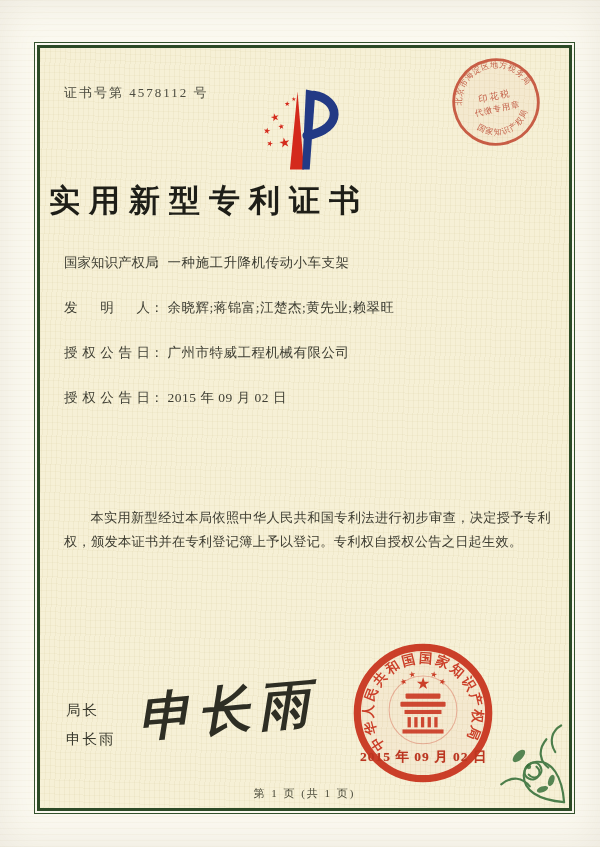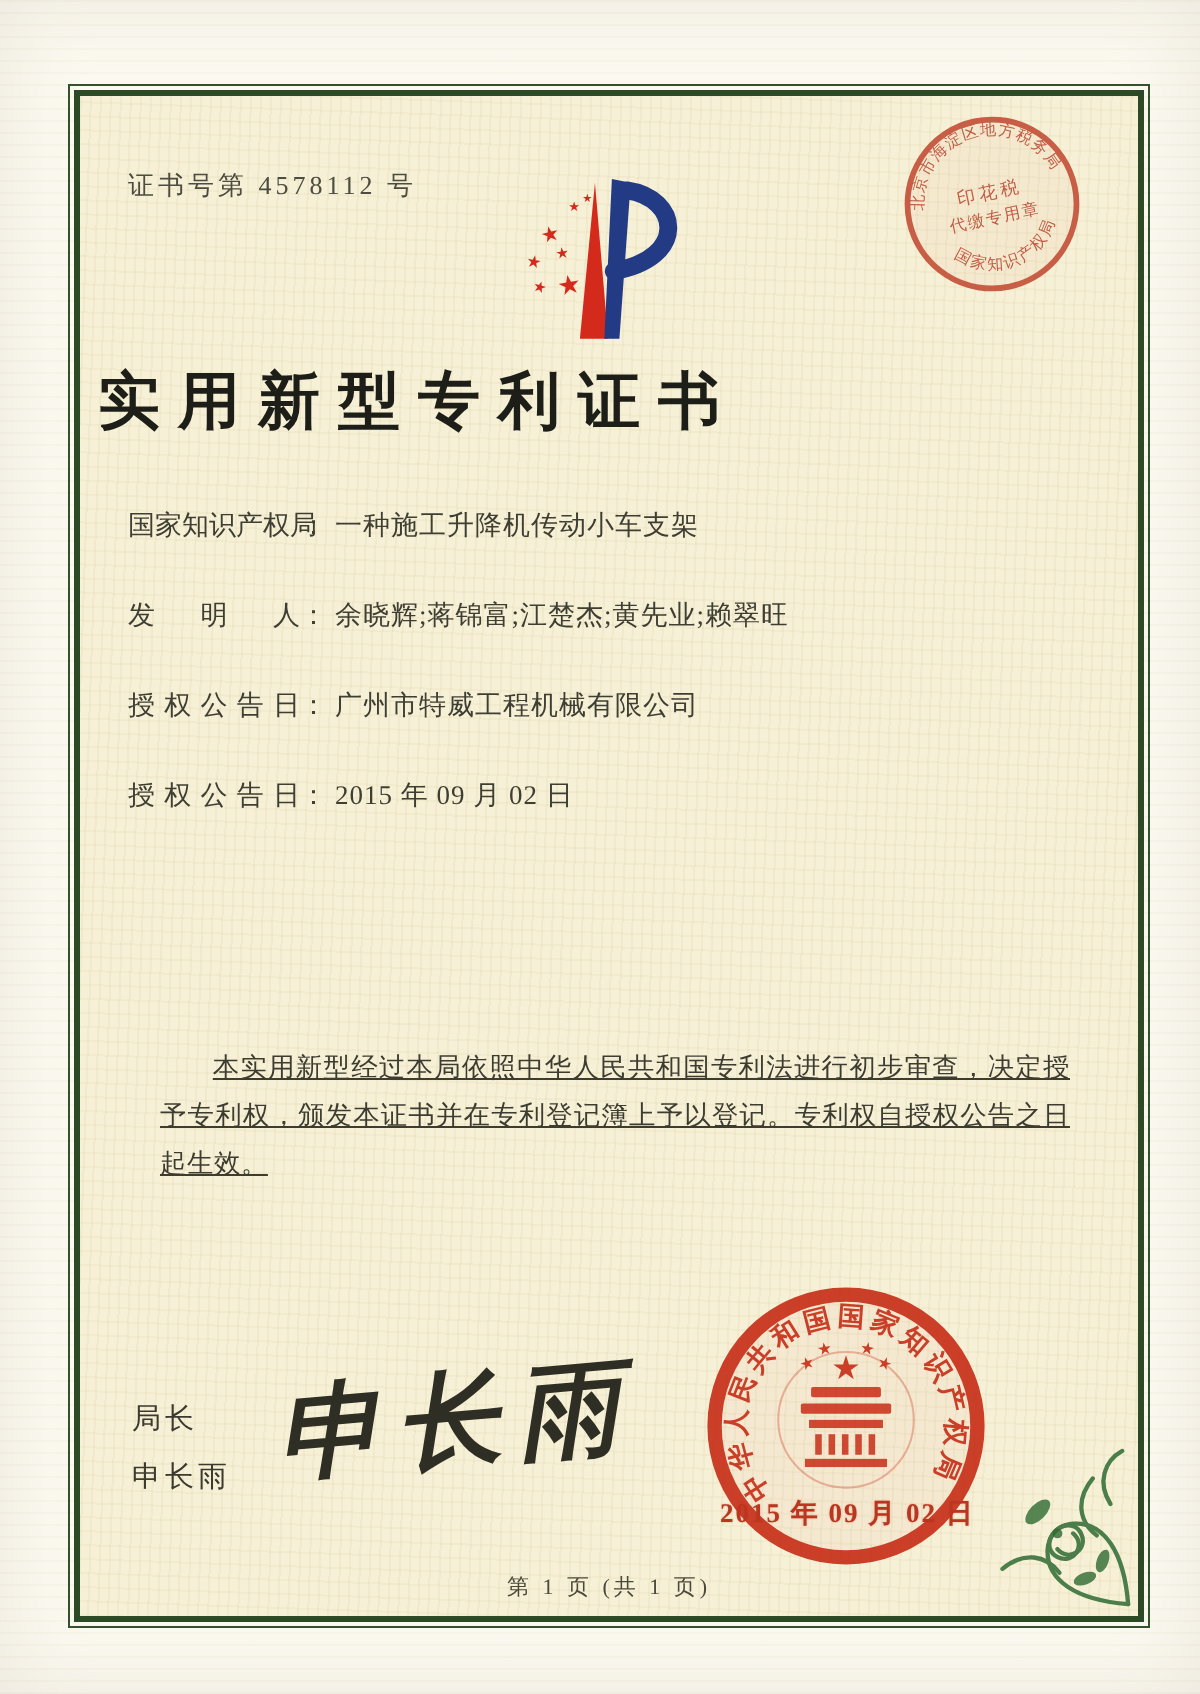--- a/index.html
+++ b/index.html
@@ -47,21 +47,21 @@
   .flabel{
     display:inline-block;width:86px;vertical-align:bottom;
     text-align:justify;text-align-last:justify;
   }
   .fcolon{display:inline-block;margin-right:4px;}
   .fvalue{letter-spacing:0.5px;margin-top:24px;}
   .body-text{
     position:absolute;left:24px;right:18px;top:458px;
     font-size:13.2px;line-height:1.82;color:#3d3c31;text-align:justify;
   }
-  .body-text p{margin:16px;text-indent:2em;letter-spacing:0.3px;text-decoration:underline;}
+  .body-text p{margin:0;text-indent:2em;letter-spacing:0.3px;}
   .sign-block{
     position:absolute;left:26px;top:648px;
     font-size:14.5px;line-height:2;color:#3a3a2e;letter-spacing:2px;
   }
   .autograph{
     position:absolute;left:98px;top:628px;
     font-size:52px;font-style:italic;font-weight:600;
     color:#2e2e24;letter-spacing:8px;
     transform:rotate(-5deg);
     font-family:"Liberation Serif","DejaVu Serif",serif;

